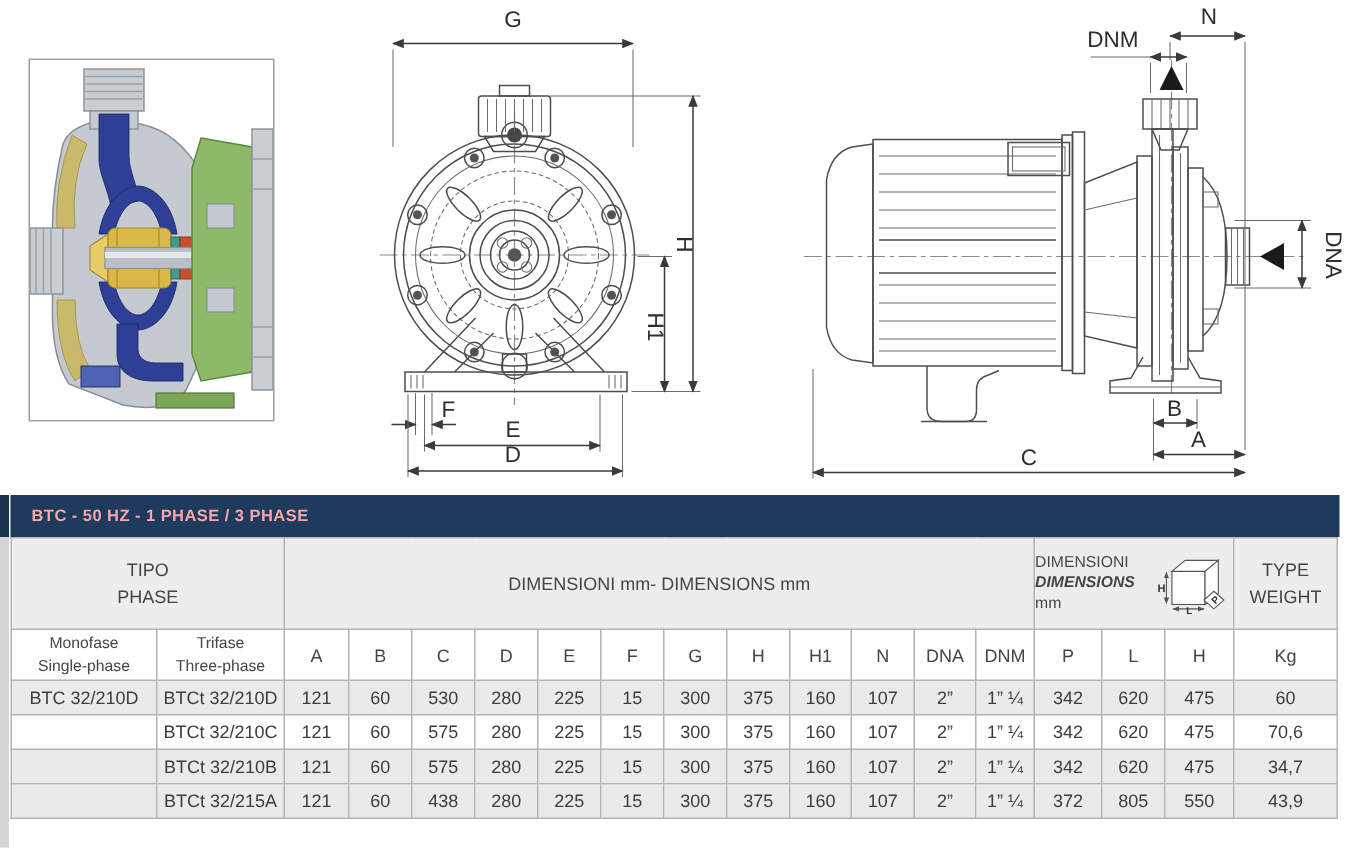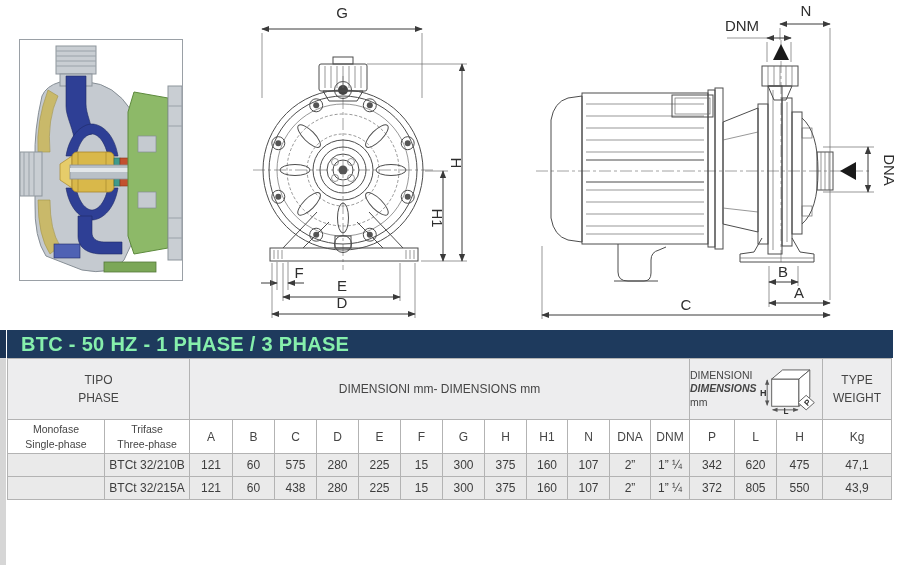--- a/index.html
+++ b/index.html
@@ -11,35 +11,35 @@
                  border:1px solid #9aa0a6; background:#fff; }
   .front-view  { position:absolute; left:225px; top:0; }
   .side-view   { position:absolute; left:518px; top:0; }
 
   
   .edge-strip      { position:absolute; left:0; top:330px; width:6px; height:235px; background:#d6d6d6; }
   .edge-strip-dark { position:absolute; left:0; top:330px; width:6px; height:28px; background:#1b3353; }
 
   
   .title-bar { position:absolute; left:7px; top:330px; width:886px; height:28px;
-               background:#1e3a5d; color:#86efac; font-size:20px; font-weight:600;
+               background:#1e3a5d; color:#fca5a5; font-size:11px; font-weight:600;
                letter-spacing:.3px; line-height:28px; padding-left:14px; }
   table.spec { position:absolute; left:7px; top:358px; width:804px;
                border-collapse:collapse; table-layout:fixed;
                font-size:12px; color:#3d3d3d; text-align:center; }
   table.spec th, table.spec td { border:1px solid #b3b3b3; padding:0; vertical-align:middle;
                font-weight:normal; overflow:hidden; white-space:nowrap; }
   tr.hrow1 th { height:61px; background:#ededee; font-size:12px; color:#454545; }
   tr.hrow2 th { height:34px; background:#fff; font-size:12px; color:#454545; }
   tr.hrow2 th.small2 { font-size:10.5px; line-height:1.35; }
   tr.data td  { height:23px; font-size:12px; }
   tr.data.alt td { background:#eaeaea; }
   td.model { font-weight:bold; }
   .two-line { line-height:1.5; }
-  .dimsbox-wrap { display:flex; align-items:center; justify-content:center; gap:2px; }
+  .dimsbox-wrap { display:flex; align-items:center; justify-content:center; gap:14px; }
   .dimsbox-text { text-align:left; font-size:10.5px; line-height:1.3; color:#454545; }
   .dimsbox-text .it { font-style:italic;font-weight:bold; }
   .dim-label { font-size:15px; fill:#2e2e2e; }
   .draw { stroke:#4d4d4d; stroke-width:1; fill:none; }
   .dim  { stroke:#3a3a3a; stroke-width:1; fill:none; }
   .thin { stroke:#6b6b6b; stroke-width:.7; fill:none; }
   .cl   { stroke:#8a8a8a; stroke-width:.8; fill:none; stroke-dasharray:12 3 3 3; }
 </style>
 </head>
 <body>
@@ -373,38 +373,78 @@
       <th>N</th>
       <th>DNA</th>
       <th>DNM</th>
       <th>P</th>
       <th>L</th>
       <th>H</th>
       <th>Kg</th>
     </tr>
 
     <tr class="data alt">
+      <td class="model">BTC 32/210D</td>
+      <td class="model">BTCt 32/210D</td>
+      <td>121</td>
+      <td>60</td>
+      <td>530</td>
+      <td>280</td>
+      <td>225</td>
+      <td>15</td>
+      <td>300</td>
+      <td>375</td>
+      <td>160</td>
+      <td>107</td>
+      <td>2”</td>
+      <td>1” ¼</td>
+      <td>342</td>
+      <td>620</td>
+      <td>475</td>
+      <td>60</td>
+    </tr>
+    <tr class="data">
+      <td></td>
+      <td class="model">BTCt 32/210C</td>
+      <td>121</td>
+      <td>60</td>
+      <td>575</td>
+      <td>280</td>
+      <td>225</td>
+      <td>15</td>
+      <td>300</td>
+      <td>375</td>
+      <td>160</td>
+      <td>107</td>
+      <td>2”</td>
+      <td>1” ¼</td>
+      <td>342</td>
+      <td>620</td>
+      <td>475</td>
+      <td>70,6</td>
+    </tr>
+    <tr class="data alt">
       <td></td>
       <td class="model">BTCt 32/210B</td>
       <td>121</td>
       <td>60</td>
       <td>575</td>
       <td>280</td>
       <td>225</td>
       <td>15</td>
       <td>300</td>
       <td>375</td>
       <td>160</td>
       <td>107</td>
       <td>2”</td>
       <td>1” ¼</td>
       <td>342</td>
       <td>620</td>
       <td>475</td>
-      <td>47,1</td>
+      <td>34,7</td>
     </tr>
     <tr class="data alt">
       <td></td>
       <td class="model">BTCt 32/215A</td>
       <td>121</td>
       <td>60</td>
       <td>438</td>
       <td>280</td>
       <td>225</td>
       <td>15</td>

